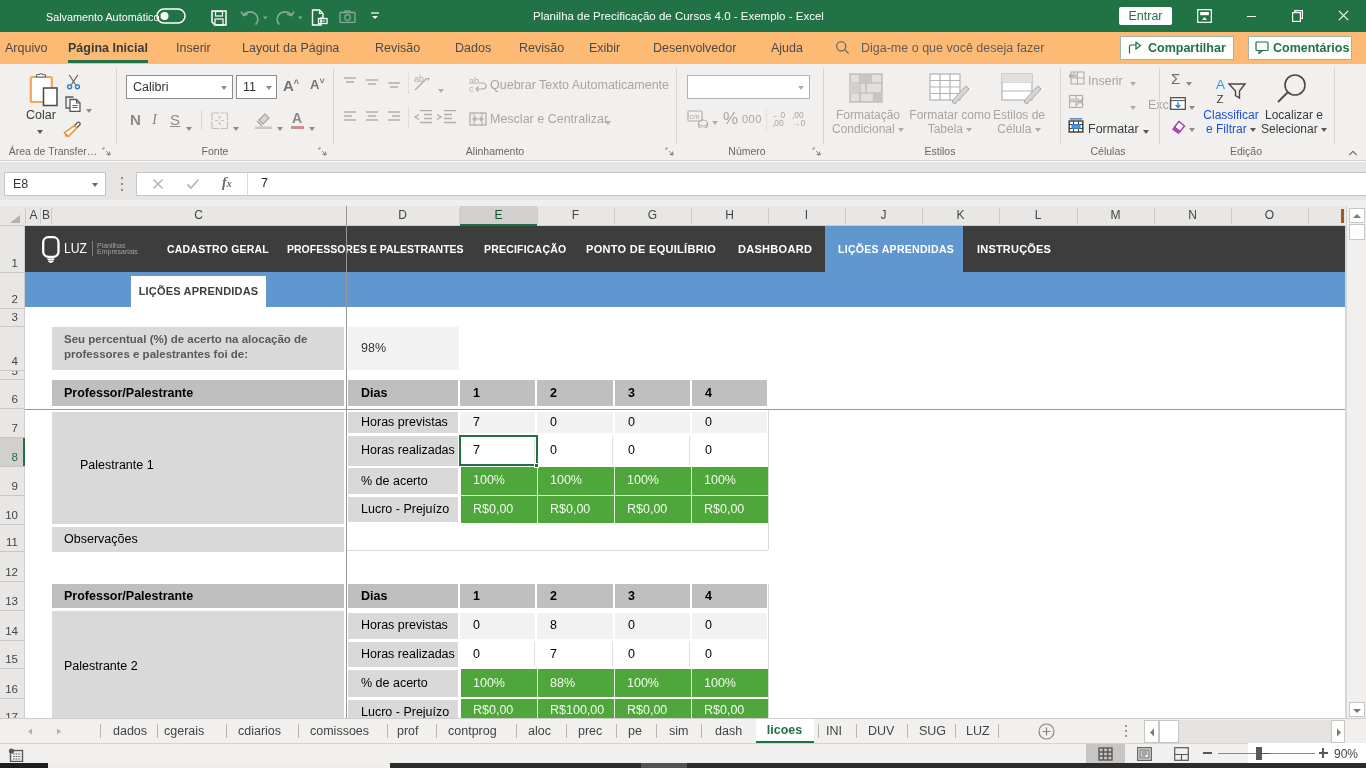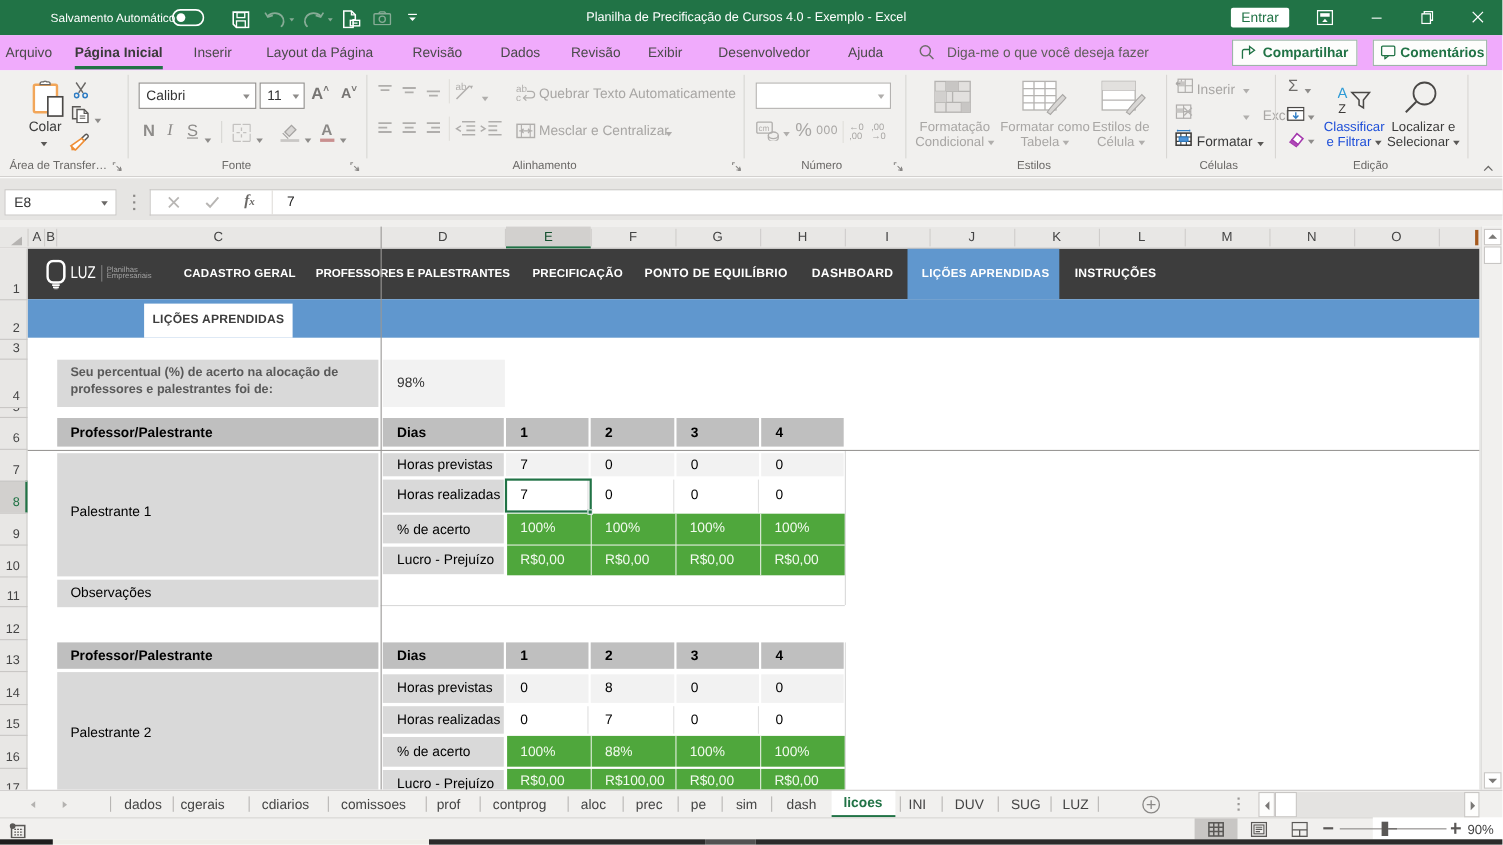--- a/index.html
+++ b/index.html
@@ -3,21 +3,21 @@
 <meta charset="utf-8">
 <style>
   * { margin:0; padding:0; box-sizing:border-box; }
   html,body { width:1366px; height:768px; overflow:hidden; }
   body { font-family:"Liberation Sans", sans-serif; position:relative; background:#fff; }
   .abs { position:absolute; }
   
   #titlebar { position:absolute; left:0; top:0; width:1366px; height:32px; background:#217346; color:#fff; }
   #titlebar .t { position:absolute; font-size:11.5px; color:#fff; top:10px; }
   
-  #tabrow { position:absolute; left:0; top:32px; width:1366px; height:32px; background:#f0abfc; }
+  #tabrow { position:absolute; left:0; top:32px; width:1366px; height:32px; background:#fdba74; }
   .rtab { position:absolute; top:9px; font-size:12.5px; color:#4a4a4a; }
   
   #ribbon { position:absolute; left:0; top:64px; width:1366px; height:97px; background:#f1f0ee; border-bottom:1px solid #d3d1cf; }
   .gsep { position:absolute; top:4px; width:1px; height:76px; background:#d8d6d3; }
   .glabel { position:absolute; top:81px; font-size:10.5px; color:#6a6866; width:200px; text-align:center; margin-left:-100px; }
   .dis { color:#a8a6a4; }
   .caret { display:inline-block; width:0; height:0; border-left:3.5px solid transparent; border-right:3.5px solid transparent; border-top:4px solid #8e8c8a; vertical-align:middle; }
   
   #fbar { position:absolute; left:0; top:162px; width:1366px; height:38px; background:#e6e5e3; }
   
@@ -431,21 +431,21 @@
   <div class="abs" style="left:348px; top:101px; width:111px; height:43px; background:#f2f2f2; font-size:12.5px; color:#333; line-height:43px;"><span style="margin-left:13px;">98%</span></div>
 
   <div class="cell" style="left:52px; top:154px; width:292px; height:26px; background:#bfbfbf; font-weight:bold; line-height:26px;"><span style="margin-left:12px;">Professor/Palestrante</span></div>
   <div class="cell" style="left:348px; top:154px; width:110px; height:26px; background:#bfbfbf; font-weight:bold; line-height:26px;"><span style="margin-left:13px;">Dias</span></div>
   <div class="cell" style="left:460px; top:154px; width:75px; height:26px; background:#bfbfbf; font-weight:bold; line-height:26px;"><span style="margin-left:13px;">1</span></div>
   <div class="cell" style="left:537px; top:154px; width:76px; height:26px; background:#bfbfbf; font-weight:bold; line-height:26px;"><span style="margin-left:13px;">2</span></div>
   <div class="cell" style="left:615px; top:154px; width:75px; height:26px; background:#bfbfbf; font-weight:bold; line-height:26px;"><span style="margin-left:13px;">3</span></div>
   <div class="cell" style="left:692px; top:154px; width:75px; height:26px; background:#bfbfbf; font-weight:bold; line-height:26px;"><span style="margin-left:13px;">4</span></div>
 
   <div class="cell" style="left:52px; top:185.5px; width:292px; height:112px; background:#d9d9d9;">
-      <span style="position:absolute; left:12px; top:46px;">Palestrante 1</span>
+      <span style="position:absolute; left:28px; top:46px;">Palestrante 1</span>
     </div>
 
   <div class="cell" style="left:348px; top:185.5px; width:110px; height:21.5px; background:#d9d9d9; line-height:21.5px;"><span style="margin-left:13px;">Horas previstas</span></div>
   <div class="cell" style="left:460px; top:185.5px; width:75px; height:21.5px; background:#f2f2f2; line-height:21.5px;"><span style="margin-left:13px;">7</span></div>
   <div class="cell" style="left:537px; top:185.5px; width:76px; height:21.5px; background:#f2f2f2; line-height:21.5px;"><span style="margin-left:13px;">0</span></div>
   <div class="cell" style="left:615px; top:185.5px; width:75px; height:21.5px; background:#f2f2f2; line-height:21.5px;"><span style="margin-left:13px;">0</span></div>
   <div class="cell" style="left:692px; top:185.5px; width:75px; height:21.5px; background:#f2f2f2; line-height:21.5px;"><span style="margin-left:13px;">0</span></div>
 
   <div class="cell" style="left:348px; top:210px; width:110px; height:29.5px; background:#d9d9d9; line-height:29.5px;"><span style="margin-left:13px;">Horas realizadas</span></div>
   <div class="cell" style="left:460px; top:210px; width:75px; height:29.5px; background:#fff; line-height:29.5px; border-right:1px solid #e0e0e0;"><span style="margin-left:13px;">7</span></div>

